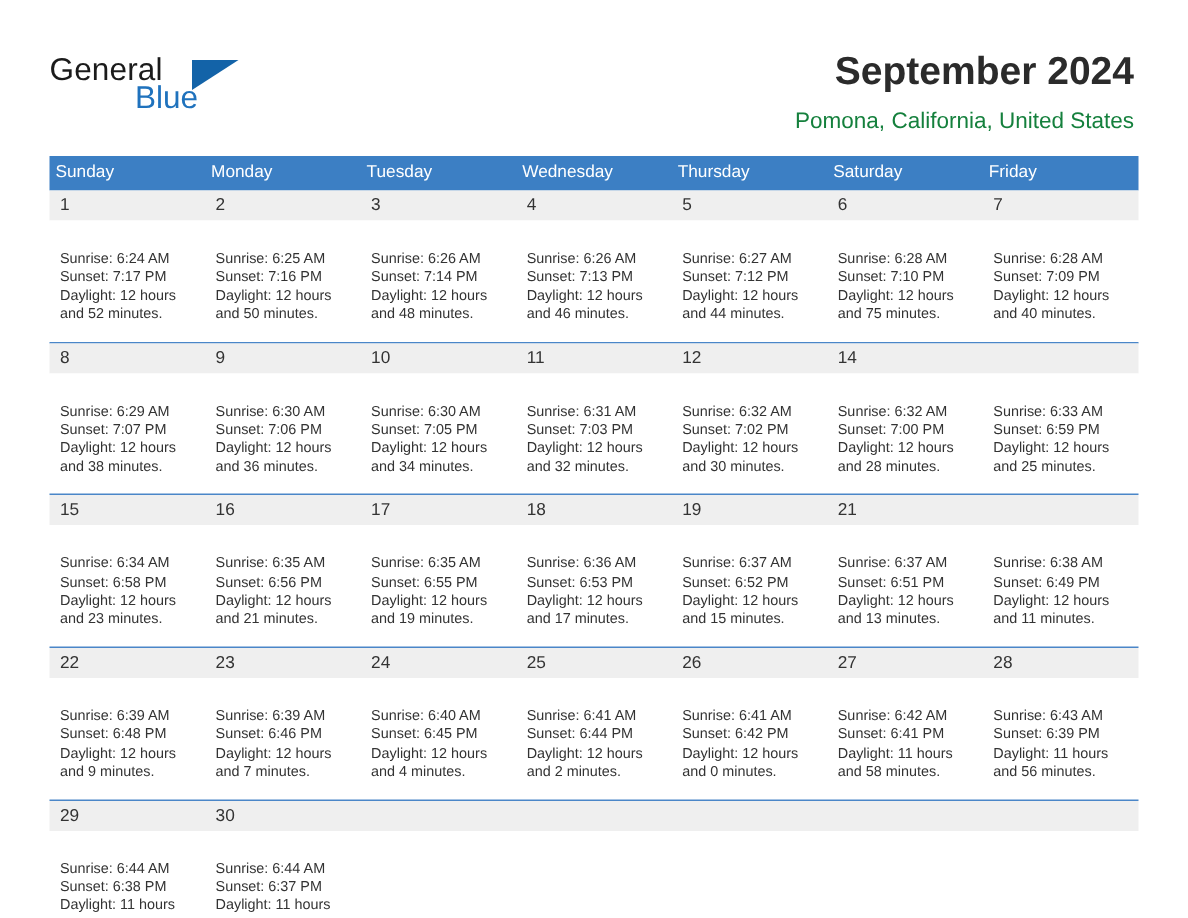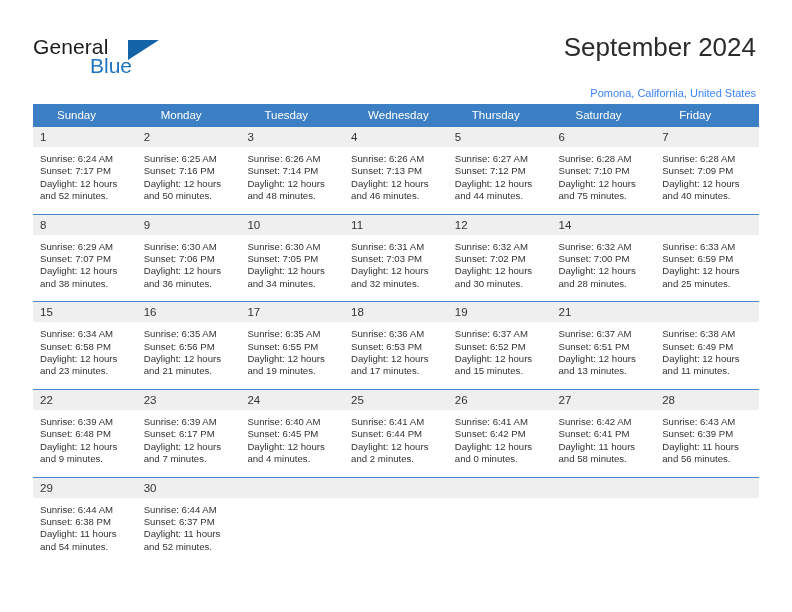--- a/index.html
+++ b/index.html
@@ -66,49 +66,49 @@
   }
 
   .title-block {
     position: absolute;
     right: 36px;
     top: 32px;
     text-align: right;
   }
   .cal-title {
     font-size: 26px;
-    font-weight: normal;
+    font-weight: bold;
     color: #2b2b2b;
     line-height: 31px;
     white-space: nowrap;
   }
   .cal-subtitle {
-    margin-top: 22px;
-    font-size: 11px;
-    color: #3b82f6;
+    margin-top: 9px;
+    font-size: 15px;
+    color: #15803d;
     line-height: 17px;
     white-space: nowrap;
   }
 
   
   .calendar {
     position: absolute;
     left: 33px;
     top: 104px;
     width: 726px;
   }
   .weekday-row {
     display: flex;
     width: 726px;
     background: #3c7fc4;
   }
   .weekday {
     width: 103.714px;
     box-sizing: border-box;
-    padding: 4px 0 5px 24px;
+    padding: 4px 0 5px 4px;
     color: #ffffff;
     font-size: 11.5px;
     line-height: 14px;
     white-space: nowrap;
   }
 
   .week {
     width: 726px;
     border-top: 1px solid #4a86c8;
   }
@@ -133,21 +133,21 @@
     color: #333333;
   }
   .detail-row {
     display: flex;
     width: 726px;
     background: #ffffff;
   }
   .detail {
     width: 103.714px;
     box-sizing: border-box;
-    padding: 6px 6px 0 7px;
+    padding: 20px 6px 0 7px;
     font-size: 9.6px;
     line-height: 12.4px;
     color: #333333;
   }
   .detail .line {
     white-space: nowrap;
   }
   .detail.empty {
     min-height: 54px;
   }
@@ -361,21 +361,21 @@
           </div>
           <div class="detail-row">
             <div class="detail">
               <div class="line">Sunrise: 6:39 AM</div>
               <div class="line">Sunset: 6:48 PM</div>
               <div class="line">Daylight: 12 hours</div>
               <div class="line">and 9 minutes.</div>
             </div>
             <div class="detail">
               <div class="line">Sunrise: 6:39 AM</div>
-              <div class="line">Sunset: 6:17 PM</div>
+              <div class="line">Sunset: 6:46 PM</div>
               <div class="line">Daylight: 12 hours</div>
               <div class="line">and 7 minutes.</div>
             </div>
             <div class="detail">
               <div class="line">Sunrise: 6:40 AM</div>
               <div class="line">Sunset: 6:45 PM</div>
               <div class="line">Daylight: 12 hours</div>
               <div class="line">and 4 minutes.</div>
             </div>
             <div class="detail">

